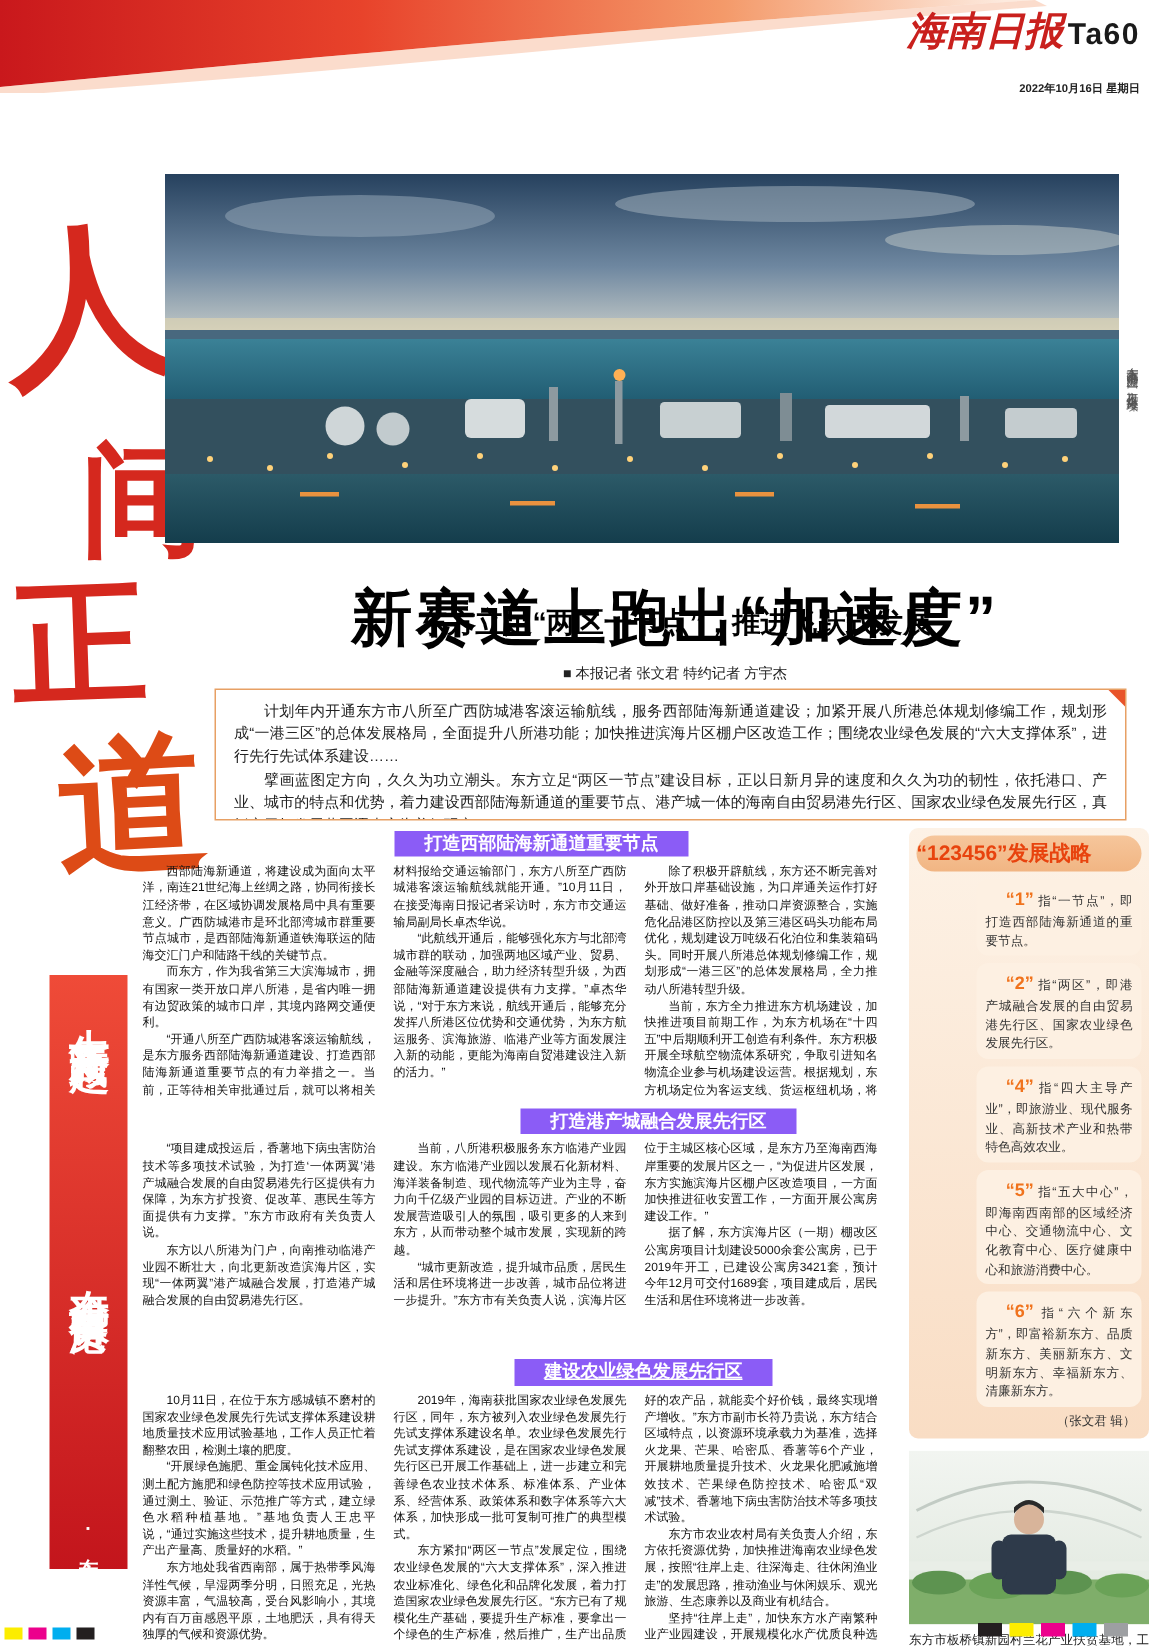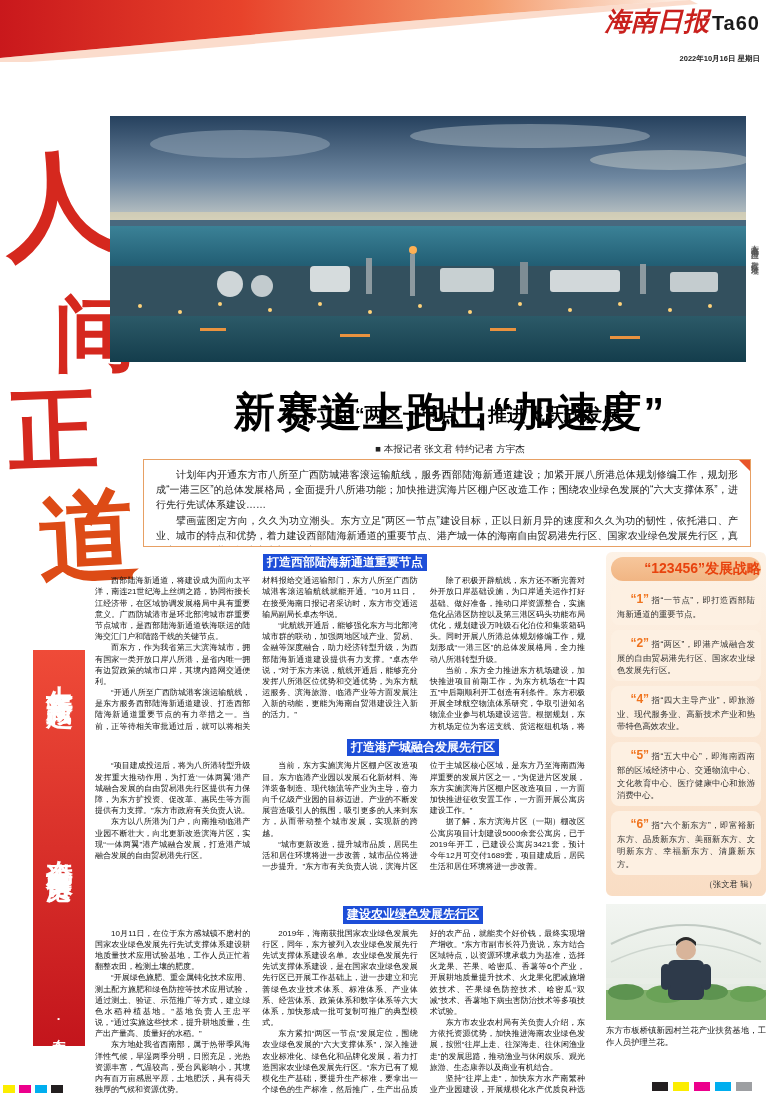--- a/index.html
+++ b/index.html
@@ -46,35 +46,35 @@
   
   .intro-box{position:absolute;left:143px;top:459px;width:608px;height:88px;
       border:1px solid #e7a064;padding:7px 12px 6px;font-size:10px;line-height:1.52;
       color:#222;text-align:justify;overflow:hidden;background:#fff;}
   .intro-box::after{content:"";position:absolute;top:-1px;right:-1px;width:0;height:0;
       border-top:13px solid #e8542a;border-left:13px solid transparent;}
   .intro-box p{margin:0;text-indent:2em;}
 
   
   .article-body{position:absolute;left:95px;top:554px;width:490px;}
-  .sec-bar{display:block;width:max-content;background:#1d4ed8;color:#fff;font-size:12px;
-      font-weight:700;padding:2px 4px;line-height:1.1;}
+  .sec-bar{display:block;width:max-content;background:#8b5cf6;color:#fff;font-size:12px;
+      font-weight:700;padding:2px 20px;line-height:1.1;}
   .cols{column-count:3;column-gap:12px;margin-top:4px;font-size:8px;line-height:1.4;
       text-align:justify;color:#111;overflow:hidden;}
   .cols p{margin:0;text-indent:2em;}
   #cols1{height:158px;} #cols2{height:140px;} #cols3{height:168px;}
   #bar1{margin-left:168px;} #bar2{margin-left:252px;margin-top:6px;} #bar3{margin-left:248px;margin-top:6px;text-decoration:underline;}
 
   
   .sidebar{position:absolute;left:606px;top:552px;width:160px;}
   .strategy-box{background:linear-gradient(180deg,#fdf2e6,#f9ddc4);border-radius:6px;padding:5px;}
   .strategy-title{background:linear-gradient(180deg,#f6c69b,#f1b583);color:#e8430e;
-      font-weight:900;font-size:14px;text-align:right;border-radius:12px;padding:3px 0;}
+      font-weight:900;font-size:14px;text-align:left;border-radius:12px;padding:3px 0;}
   .strategy-item{background:#fdf0e2;border-radius:8px;margin-top:5px;padding:4px 6px;
-      font-size:8.4px;line-height:1.5;text-align:justify;color:#333;text-indent:1.6em;}
+      font-size:8.4px;line-height:1.5;text-align:justify;color:#333;text-indent:1.6em;margin-left:40px;}
   .strategy-num{color:#f0731d;font-weight:900;font-size:12px;padding-right:2px;}
   .strategy-credit{text-align:right;font-size:8.4px;color:#333;padding:4px 4px 1px;}
   .side-photo{margin-top:8px;width:160px;height:116px;overflow:hidden;}
   .side-caption{margin-top:4px;font-size:8.4px;line-height:1.5;color:#222;text-align:justify;}
 
   
   .reg{position:absolute;display:flex;gap:5px;}
   .reg-br{left:652px;top:1082px;}
   .reg-bl{left:3px;top:1085px;gap:4px;}
   .sw{width:16px;height:9px;}
@@ -199,23 +199,23 @@
     <p data-interactable="false">而东方，作为我省第三大滨海城市，拥有国家一类开放口岸八所港，是省内唯一拥有边贸政策的城市口岸，其境内路网交通便利。</p>
     <p data-interactable="false">“开通八所至广西防城港客滚运输航线，是东方服务西部陆海新通道建设、打造西部陆海新通道重要节点的有力举措之一。当前，正等待相关审批通过后，就可以将相关材料报给交通运输部门，东方八所至广西防城港客滚运输航线就能开通。”10月11日，在接受海南日报记者采访时，东方市交通运输局副局长卓杰华说。</p>
     <p data-interactable="false">“此航线开通后，能够强化东方与北部湾城市群的联动，加强两地区域产业、贸易、金融等深度融合，助力经济转型升级，为西部陆海新通道建设提供有力支撑。”卓杰华说，“对于东方来说，航线开通后，能够充分发挥八所港区位优势和交通优势，为东方航运服务、滨海旅游、临港产业等方面发展注入新的动能，更能为海南自贸港建设注入新的活力。”</p>
     <p data-interactable="false">除了积极开辟航线，东方还不断完善对外开放口岸基础设施，为口岸通关运作打好基础、做好准备，推动口岸资源整合，实施危化品港区防控以及第三港区码头功能布局优化，规划建设万吨级石化泊位和集装箱码头。同时开展八所港总体规划修编工作，规划形成“一港三区”的总体发展格局，全力推动八所港转型升级。</p>
     <p data-interactable="false">当前，东方全力推进东方机场建设，加快推进项目前期工作，为东方机场在“十四五”中后期顺利开工创造有利条件。东方积极开展全球航空物流体系研究，争取引进知名物流企业参与机场建设运营。根据规划，东方机场定位为客运支线、货运枢纽机场，将建设成为面向太平洋、印度洋的区域性国际货运枢纽机场，海南自贸港航空物流集散中心、“陆海空”一体交通物流节点枢纽。</p>
 
   </div>
 
   <div class="sec-bar" id="bar2" data-interactable="false">打造港产城融合发展先行区</div>
   <div class="cols" id="cols2" data-interactable="false">
-    <p data-interactable="false">“项目建成投运后，将为八所港转型升级发挥重大推动作用，为打造‘一体两翼’港产城融合发展的自由贸易港先行区提供有力保障，为东方扩投资、促改革、惠民生等方面提供有力支撑。”东方市政府有关负责人说。</p>
+    <p data-interactable="false">“项目建成投运后，香薯地下病虫害防治技术等多项技术试验，为打造‘一体两翼’港产城融合发展的自由贸易港先行区提供有力保障，为东方扩投资、促改革、惠民生等方面提供有力支撑。”东方市政府有关负责人说。</p>
     <p data-interactable="false">东方以八所港为门户，向南推动临港产业园不断壮大，向北更新改造滨海片区，实现“一体两翼”港产城融合发展，打造港产城融合发展的自由贸易港先行区。</p>
-    <p data-interactable="false">当前，东方实施滨海片区棚户区改造项目。东方临港产业园以发展石化新材料、海洋装备制造、现代物流等产业为主导，奋力向千亿级产业园的目标迈进。产业的不断发展营造吸引人的氛围，吸引更多的人来到东方，从而带动整个城市发展，实现新的跨越。</p>
+    <p data-interactable="false">当前，八所港积极服务东方临港产业园建设。东方临港产业园以发展石化新材料、海洋装备制造、现代物流等产业为主导，奋力向千亿级产业园的目标迈进。产业的不断发展营造吸引人的氛围，吸引更多的人来到东方，从而带动整个城市发展，实现新的跨越。</p>
     <p data-interactable="false">“城市更新改造，提升城市品质，居民生活和居住环境将进一步改善，城市品位将进一步提升。”东方市有关负责人说，滨海片区位于主城区核心区域，是东方乃至海南西海岸重要的发展片区之一，“为促进片区发展，东方实施滨海片区棚户区改造项目，一方面加快推进征收安置工作，一方面开展公寓房建设工作。”</p>
     <p data-interactable="false">据了解，东方滨海片区（一期）棚改区公寓房项目计划建设5000余套公寓房，已于2019年开工，已建设公寓房3421套，预计今年12月可交付1689套，项目建成后，居民生活和居住环境将进一步改善。</p>
   </div>
 
   <div class="sec-bar" id="bar3" data-interactable="false">建设农业绿色发展先行区</div>
   <div class="cols" id="cols3" data-interactable="false">
     <p data-interactable="false">10月11日，在位于东方感城镇不磨村的国家农业绿色发展先行先试支撑体系建设耕地质量技术应用试验基地，工作人员正忙着翻整农田，检测土壤的肥度。</p>
     <p data-interactable="false">“开展绿色施肥、重金属钝化技术应用、测土配方施肥和绿色防控等技术应用试验，通过测土、验证、示范推广等方式，建立绿色水稻种植基地。”基地负责人王忠平说，“通过实施这些技术，提升耕地质量，生产出产量高、质量好的水稻。”</p>
     <p data-interactable="false">东方地处我省西南部，属于热带季风海洋性气候，旱湿两季分明，日照充足，光热资源丰富，气温较高，受台风影响小，其境内有百万亩感恩平原，土地肥沃，具有得天独厚的气候和资源优势。</p>
     <p data-interactable="false">2019年，海南获批国家农业绿色发展先行区，同年，东方被列入农业绿色发展先行先试支撑体系建设名单。农业绿色发展先行先试支撑体系建设，是在国家农业绿色发展先行区已开展工作基础上，进一步建立和完善绿色农业技术体系、标准体系、产业体系、经营体系、政策体系和数字体系等六大体系，加快形成一批可复制可推广的典型模式。</p>

